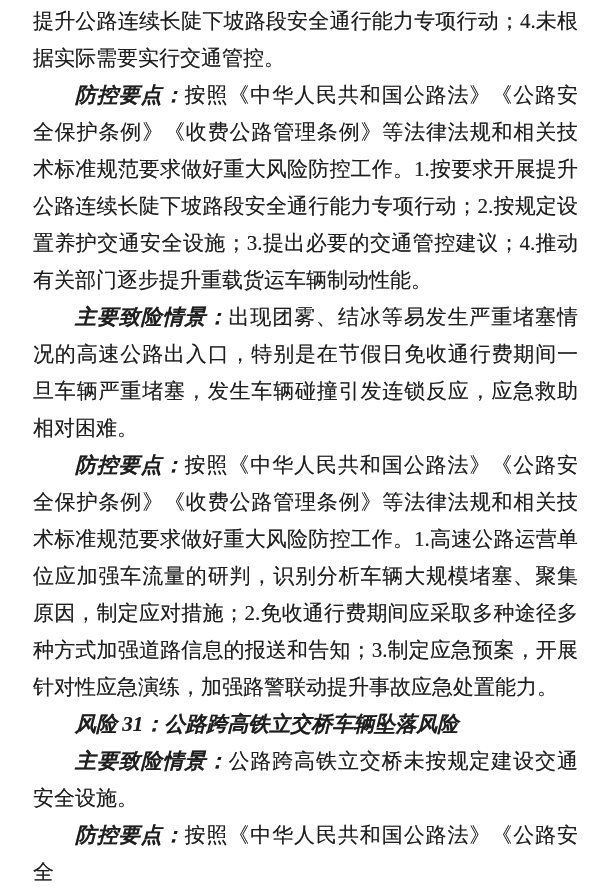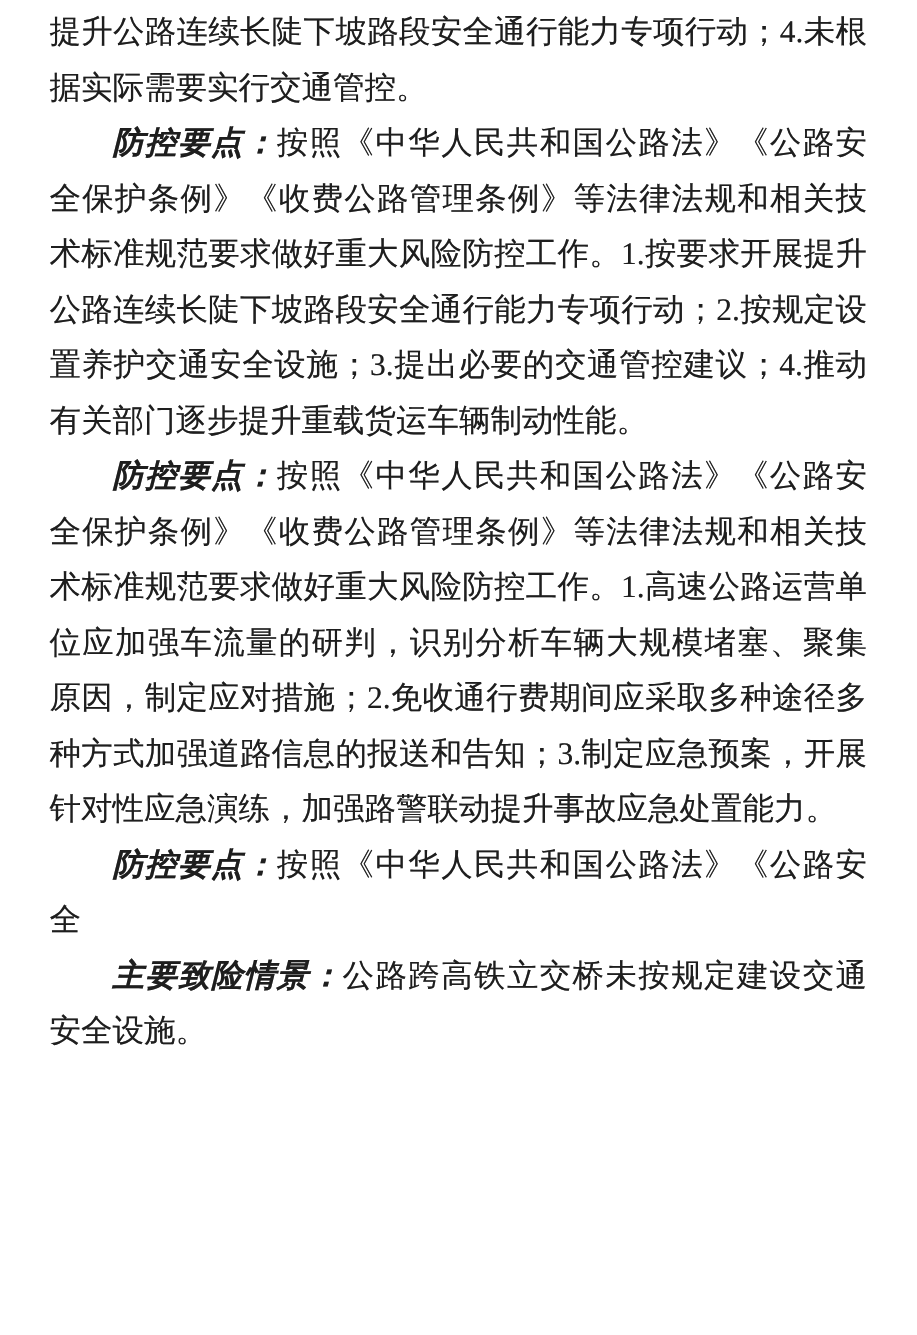--- a/index.html
+++ b/index.html
@@ -44,21 +44,23 @@
 </head>
 <body style="background: rgb(255, 255, 255);">
 
 <div class="doc-page" id="doc" style="color: rgb(30, 30, 30);">
 
   <p class="para no-indent"><span class="label"></span><span>提升公路连续长陡下坡路段安全通行能力专项行动；4.未根据实际需要实行交通管控。</span></p>
 
   <p class="para"><span class="label">防控要点：</span><span>按照《中华人民共和国公路法》《公路安全保护条例》《收费公路管理条例》等法律法规和相关技术标准规范要求做好重大风险防控工作。1.按要求开展提升公路连续长陡下坡路段安全通行能力专项行动；2.按规定设置养护交通安全设施；3.提出必要的交通管控建议；4.推动有关部门逐步提升重载货运车辆制动性能。</span></p>
 
 
+  <p class="para"><span class="label">主要致险情景：</span><span>出现团雾、结冰等易发生严重堵塞情况的高速公路出入口，特别是在节假日免收通行费期间一旦车辆严重堵塞，发生车辆碰撞引发连锁反应，应急救助相对困难。</span></p>
 
   <p class="para"><span class="label">防控要点：</span><span>按照《中华人民共和国公路法》《公路安全保护条例》《收费公路管理条例》等法律法规和相关技术标准规范要求做好重大风险防控工作。1.高速公路运营单位应加强车流量的研判，识别分析车辆大规模堵塞、聚集原因，制定应对措施；2.免收通行费期间应采取多种途径多种方式加强道路信息的报送和告知；3.制定应急预案，开展针对性应急演练，加强路警联动提升事故应急处置能力。</span></p>
 
+  <p class="para heading"><span class="label">风险 31：公路跨高铁立交桥车辆坠落风险</span><span></span></p>
+
+  <p class="para"><span class="label">主要致险情景：</span><span>公路跨高铁立交桥未按规定建设交通安全设施。</span></p>
 
   <p class="para"><span class="label">防控要点：</span><span>按照《中华人民共和国公路法》《公路安全</span></p>
-
-  <p class="para"><span class="label">主要致险情景：</span><span>公路跨高铁立交桥未按规定建设交通安全设施。</span></p>
 
 </div>
 
 </body></html>

